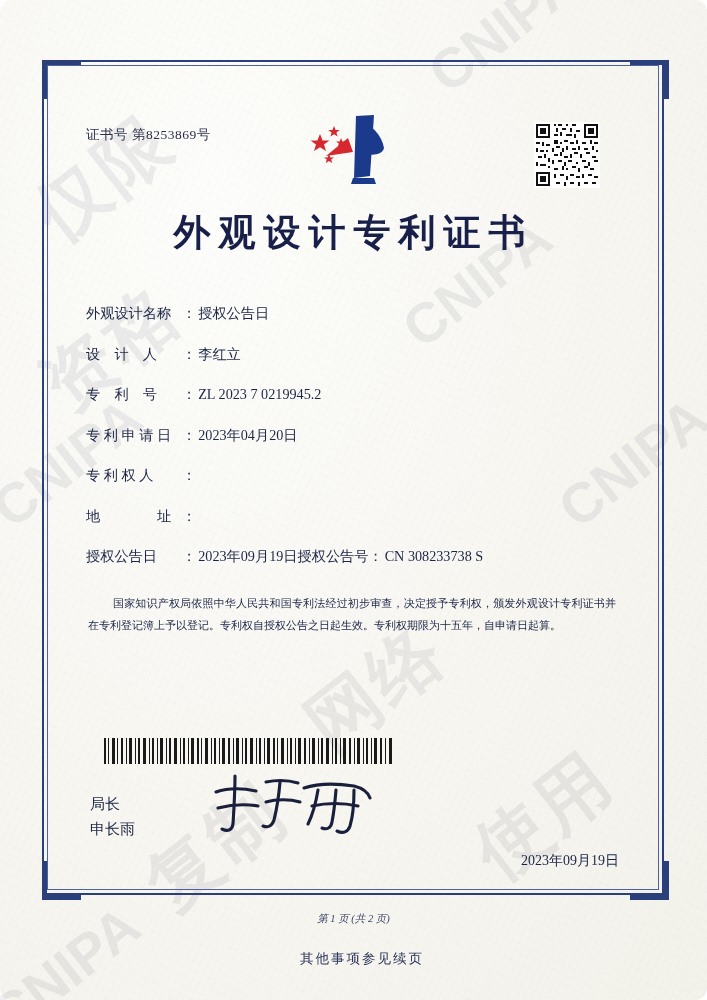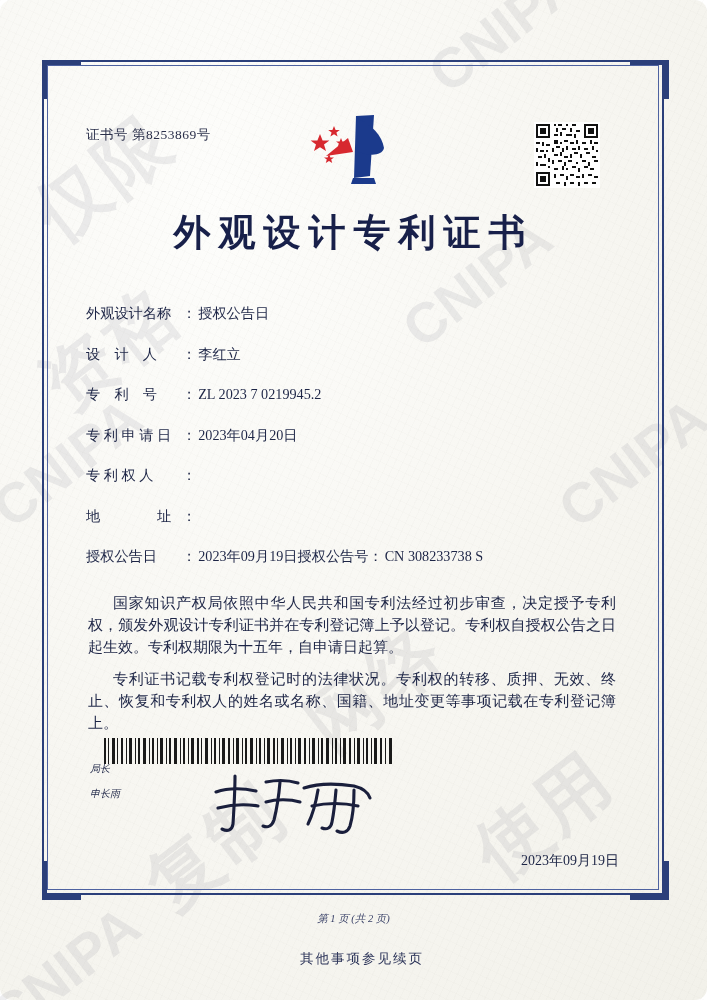--- a/index.html
+++ b/index.html
@@ -140,46 +140,45 @@
   .field-label.plain { display: block; width: 96px; }
   .field-colon { margin: 0 2px 0 0; }
   .field-value { color: #1d2546; }
 
   
   #paragraphs {
     position: absolute;
     left: 88px;
     top: 592px;
     width: 528px;
-    font-size: 15px;
+    font-size: 11px;
     line-height: 22px;
     color: #1d2546;
     text-align: justify;
     font-family: Liberation Serif, serif;
   }
   #paragraphs p { margin: 0 0 10px 0; text-indent: 25px; }
 
   
   #barcode {
     position: absolute;
     left: 104px;
     top: 738px;
     width: 290px;
     height: 26px;
   }
 
   
   #director-block {
     position: absolute;
     left: 90px;
-    top: 756px;
-    font-size: 10px;
+    top: 792px;
+    font-size: 15px;
     line-height: 25px;
     color: #1d2546;
-    font-style: italic;
   }
   #signature {
     position: absolute;
     left: 208px;
     top: 768px;
     width: 175px;
     height: 70px;
   }
   #issue-date {
     position: absolute;
@@ -387,21 +386,20 @@
       <span class="field-colon">：</span>
       <span class="field-value">2023年09月19日</span>
       <span class="second-label">授权公告号</span>
       <span class="field-colon">：</span>
       <span class="field-value">CN 308233738 S</span>
     </div>
   </div>
 
   <div id="paragraphs">
     <p>国家知识产权局依照中华人民共和国专利法经过初步审查，决定授予专利权，颁发外观设计专利证书并在专利登记簿上予以登记。专利权自授权公告之日起生效。专利权期限为十五年，自申请日起算。</p>
-    <p>专利证书记载专利权登记时的法律状况。专利权的转移、质押、无效、终止、恢复和专利权人的姓名或名称、国籍、地址变更等事项记载在专利登记簿上。</p>
   </div>
 
   <div id="barcode">
     <svg width="290" height="26" viewBox="0 0 290 26" shape-rendering="crispEdges">
       <rect width="290" height="26" fill="#ffffff" opacity="0"></rect>
       <g fill="#1a1a1a">
         <rect x="0" y="0" width="2" height="26"></rect>
           <rect x="4" y="0" width="1" height="26"></rect>
         <rect x="8" y="0" width="3" height="26"></rect>
           <rect x="13" y="0" width="1" height="26"></rect>

